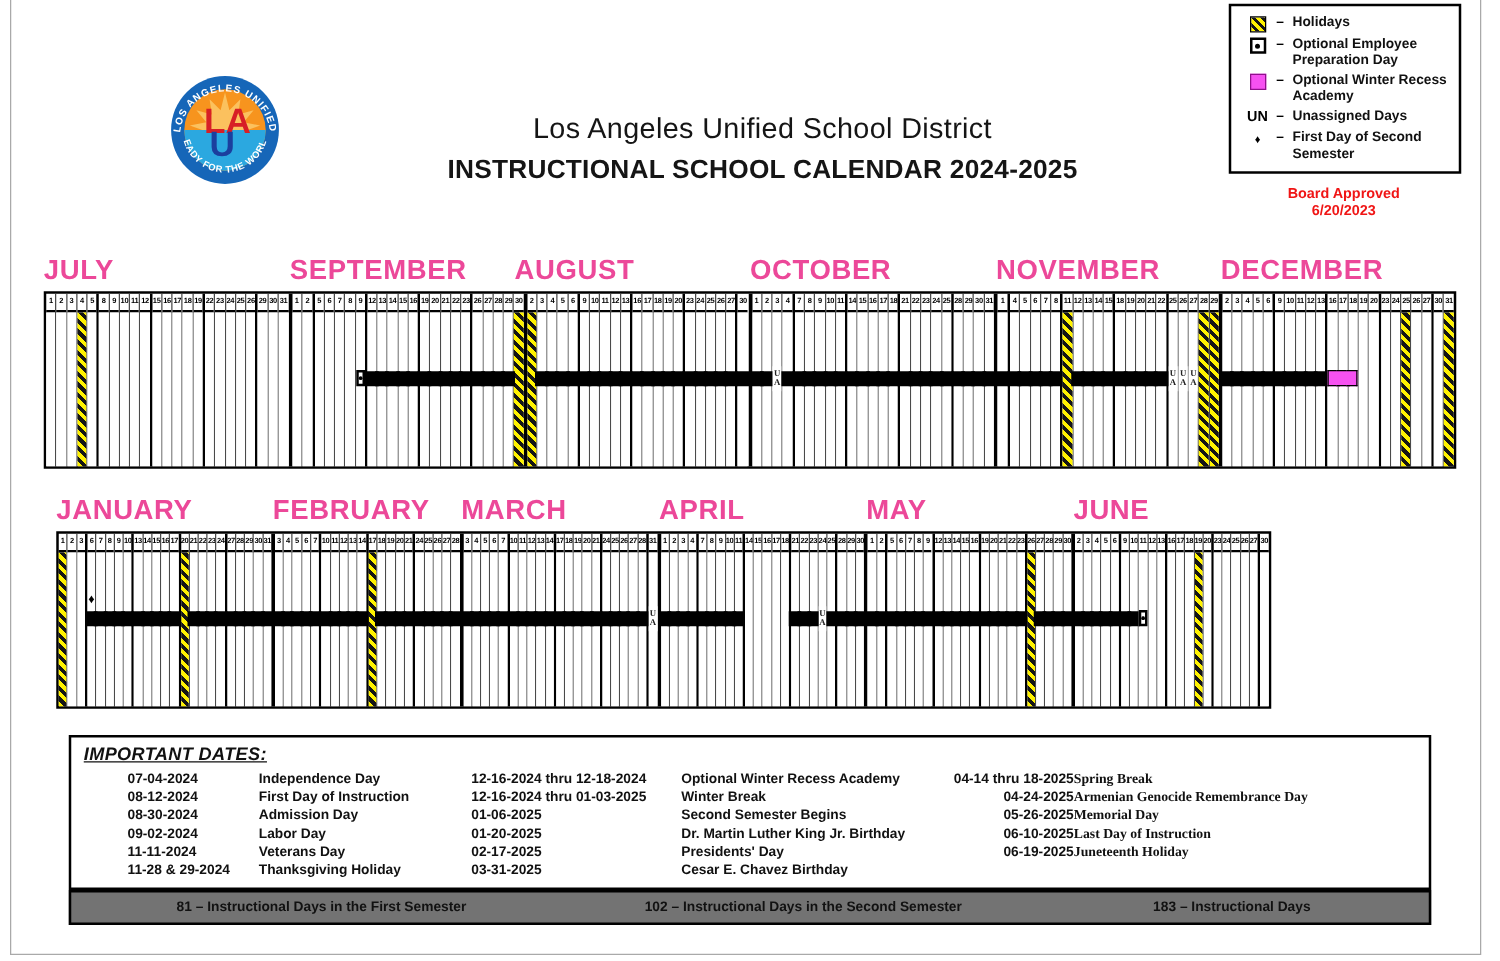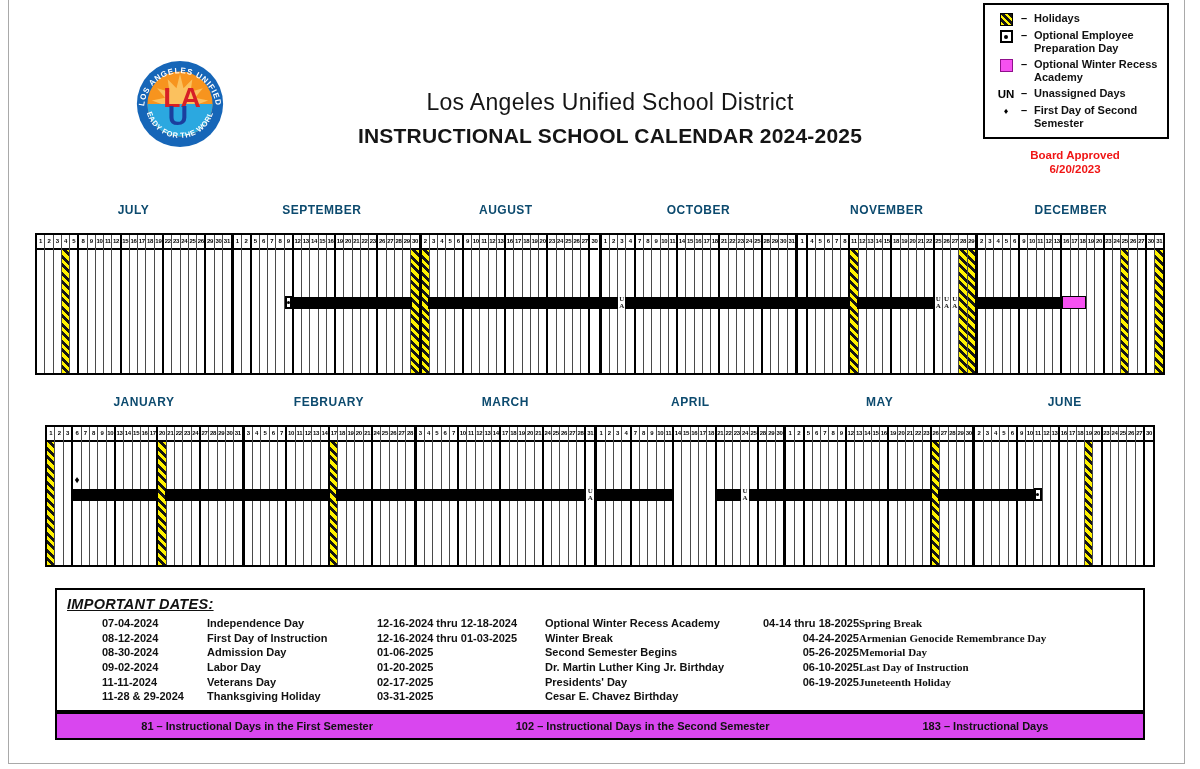--- a/index.html
+++ b/index.html
@@ -29,24 +29,24 @@
     background:repeating-linear-gradient(45deg,#fff200 0 2.5px,#151515 2.5px 5px);}
   .sw-prep{border:2px solid #000;background:#fff;display:flex;align-items:center;justify-content:center;}
   .sw-prep-dot{width:4px;height:4px;border-radius:50%;background:#000;}
   .sw-academy{border:1px solid #90108c;background:#f651f1;}
   .lg-un{font-weight:700;font-size:11.5px;line-height:13px;}
   .lg-diamond{font-size:9px;line-height:13px;}
 
   
   .cal-row{position:absolute;}
   .cal-row1{left:35px;top:203px;width:1130px;}
-  .cal-row2{left:45px;top:395px;width:1110px;}
+  .cal-row2{left:45px;top:395px;width:972px;}
   .m-labels{display:flex;height:30px;}
-  .m-label{font-weight:700;font-size:12px;letter-spacing:.5px;text-align:center;
-    color:#0c4a6e;min-width:0;}
+  .m-label{font-weight:700;font-size:22px;letter-spacing:.5px;
+    color:#ec4899;min-width:0;}
   .m-grid{display:flex;height:138px;border:2px solid #000;background:#fff;}
   .month{display:flex;min-width:0;}
   .month + .month{border-left:3px solid #000;}
   .week{display:flex;min-width:0;}
   .week + .week{border-left:2px solid #000;}
   .day{flex:1 1 0;display:flex;flex-direction:column;min-width:0;}
   .day + .day{border-left:1px solid #4a4a4a;}
   .dnum{height:13px;line-height:13px;border-bottom:2px solid #000;font-size:6px;
     font-weight:700;text-align:center;letter-spacing:-.3px;overflow:visible;white-space:nowrap;}
   .dbody{flex:1;position:relative;background:#fff;}
@@ -72,21 +72,21 @@
     letter-spacing:.3px;color:#111;}
   .id-cols{display:flex;margin-top:5px;padding-left:35px;}
   .id-row{display:flex;margin-bottom:1.2px;}
   .id-date,.id-label{font-weight:700;font-size:11px;line-height:13.5px;color:#111;}
   .col-1 .id-date{width:105px;}  .col-1 .id-label{width:170px;}
   .col-2 .id-date{width:168px;}  .col-2 .id-label{width:200px;}
   .col-3 .id-date{width:114px;text-align:right;}  .col-3 .id-label{width:250px;font-family:Liberation Serif, serif;}
 
   .totals{left:55px;top:712px;width:1090px;height:28px;border:2px solid #000;
     box-sizing:border-box;display:grid;grid-template-columns:1.08fr 1fr .85fr;
-    align-items:center;background:#d946ef;}
+    align-items:center;background:#737373;}
   .tot-item{text-align:center;font-weight:700;font-size:11px;color:#111;white-space:nowrap;}
 </style>
 </head>
 <body>
 
 <div class="page-edge"></div>
 
 <svg class="abs logo" viewBox="0 0 100 100">
   <defs>
     <path id="arcTop" d="M 9,56 A 41,41 0 0 1 91,56" fill="none"></path>

